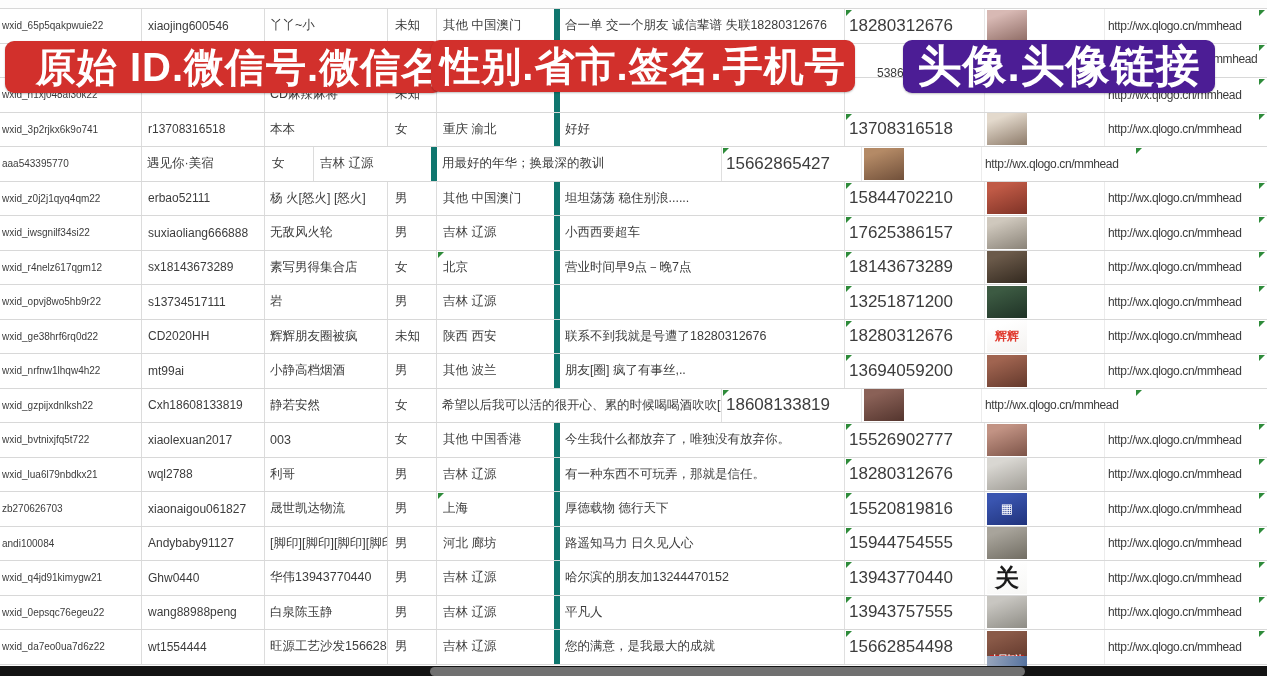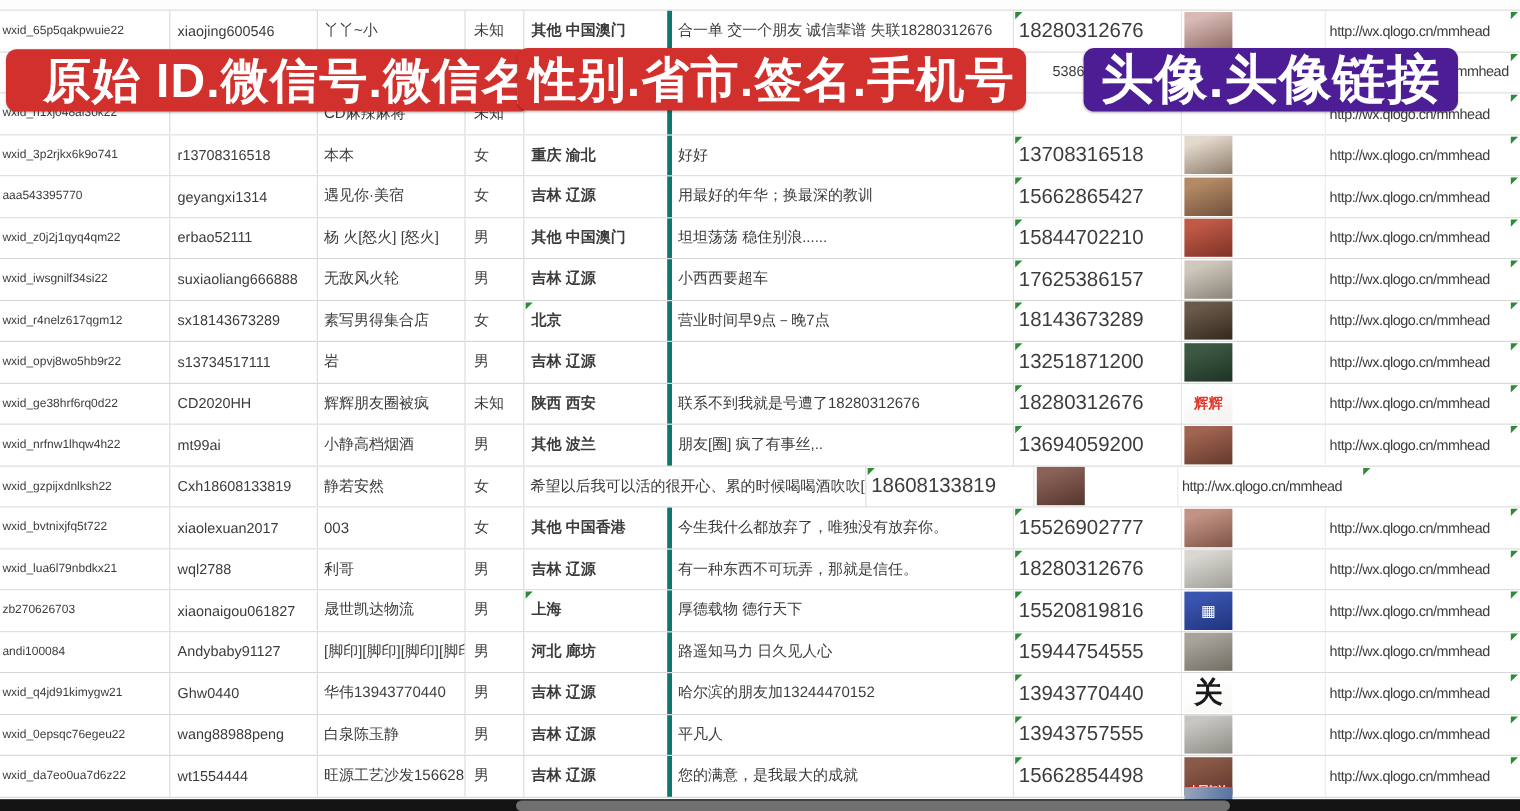--- a/index.html
+++ b/index.html
@@ -11,21 +11,21 @@
   .rows{position:absolute;left:0;top:8px;border-top:1px solid #d8d8d8;}
   .row{display:flex;height:34.5px;box-sizing:border-box;border-bottom:1px solid #d8d8d8;background:#fff;}
   .cell{
     box-sizing:border-box;height:100%;overflow:hidden;white-space:nowrap;
     font-size:12.5px;color:#3c3c3c;display:flex;align-items:center;position:relative;
   }
   .c-id  {width:142px;padding-left:2px;border-right:1px solid #dcdcdc;font-size:10px;}
   .c-wx  {width:123px;padding-left:6px;border-right:1px solid #dcdcdc;font-size:12px;}
   .c-name{width:123px;padding-left:5px;border-right:1px solid #dcdcdc;}
   .c-g   {width:49px; padding-left:7px;border-right:1px solid #dcdcdc;}
-  .c-rg  {width:123px;padding-left:6px;border-right:4px solid #0f766e;font-weight:bold;}
+  .c-rg  {width:123px;padding-left:6px;border-right:6px solid #0f766e;}
   .c-sig {width:285px;padding-left:5px;border-right:1px solid #dfdfdf;}
   .c-ph  {width:140px;padding-left:4px;border-right:1px solid #e7e7e7;font-size:17px;}
   .c-av  {width:120px;padding-left:2px;border-right:1px solid #ececec;}
   .c-url {width:153px;padding-left:3px;font-size:12px;letter-spacing:-0.4px;overflow:visible;}
   .c-stub{width:9px;}
   .tick{position:absolute;top:1px;left:1px;width:0;height:0;
         border-top:6px solid #2e8b3a;border-right:6px solid transparent;z-index:2;}
   .avatar{
     width:40px;height:32px;flex:0 0 auto;display:flex;align-items:center;justify-content:center;
     font-weight:bold;overflow:hidden;text-align:center;line-height:1;
@@ -34,21 +34,21 @@
   .banner{
     position:absolute;z-index:5;background:#d2302c;border-radius:9px;
     display:flex;align-items:center;justify-content:center;
     color:#ffffff;font-weight:700;font-size:40px;letter-spacing:1px;
     box-shadow:0 1px 2px rgba(0,0,0,0.25);white-space:nowrap;overflow:hidden;
   }
   .banner1{left:5px;  top:41px;width:406px;height:52px;}
   .banner2{left:431px;top:40px;width:424px;height:52px;}
   .banner3{left:903px;top:40px;width:312px;height:53px;font-size:44px;}
   .peek{position:absolute;z-index:1;font-size:12px;color:#3c3c3c;line-height:34px;height:34px;}
-  .peek-phone{left:877px;top:42px;}
+  .peek-phone{left:877px;top:56px;}
   .peek-url{left:1210px;top:42px;letter-spacing:-0.4px;}
   .partial-avatar{position:absolute;left:987px;top:656px;width:40px;height:12px;z-index:0;}
   .hbar{position:absolute;left:0;top:666px;width:1267px;height:10px;background:#141414;z-index:6;}
   .hthumb{position:absolute;left:430px;top:0.5px;width:595px;height:9px;background:#707070;border-radius:5px;}
 </style>
 </head>
 <body>
 
 <div class="sheet">
 
@@ -110,21 +110,20 @@
         <div class="cell c-av">
           <div class="avatar" style="background: linear-gradient(160deg, rgb(227, 217, 204) 20%, rgb(141, 123, 106));"></div>
         </div>
         <div class="cell c-url">http://wx.qlogo.cn/mmhead</div>
         <div class="cell c-stub">
           <span class="tick"></span>
         </div>
       </div>
       <div class="row">
         <div class="cell c-id">aaa543395770</div>
-        <div class="cell c-wx">geyangxi1314</div>
         <div class="cell c-name">遇见你·美宿</div>
         <div class="cell c-g">女</div>
         <div class="cell c-rg">吉林 辽源</div>
         <div class="cell c-sig">用最好的年华；换最深的教训</div>
         <div class="cell c-ph">15662865427<span class="tick"></span></div>
         <div class="cell c-av">
           <div class="avatar" style="background: linear-gradient(160deg, rgb(180, 138, 102) 20%, rgb(113, 80, 58));"></div>
         </div>
         <div class="cell c-url">http://wx.qlogo.cn/mmhead</div>
         <div class="cell c-stub">

